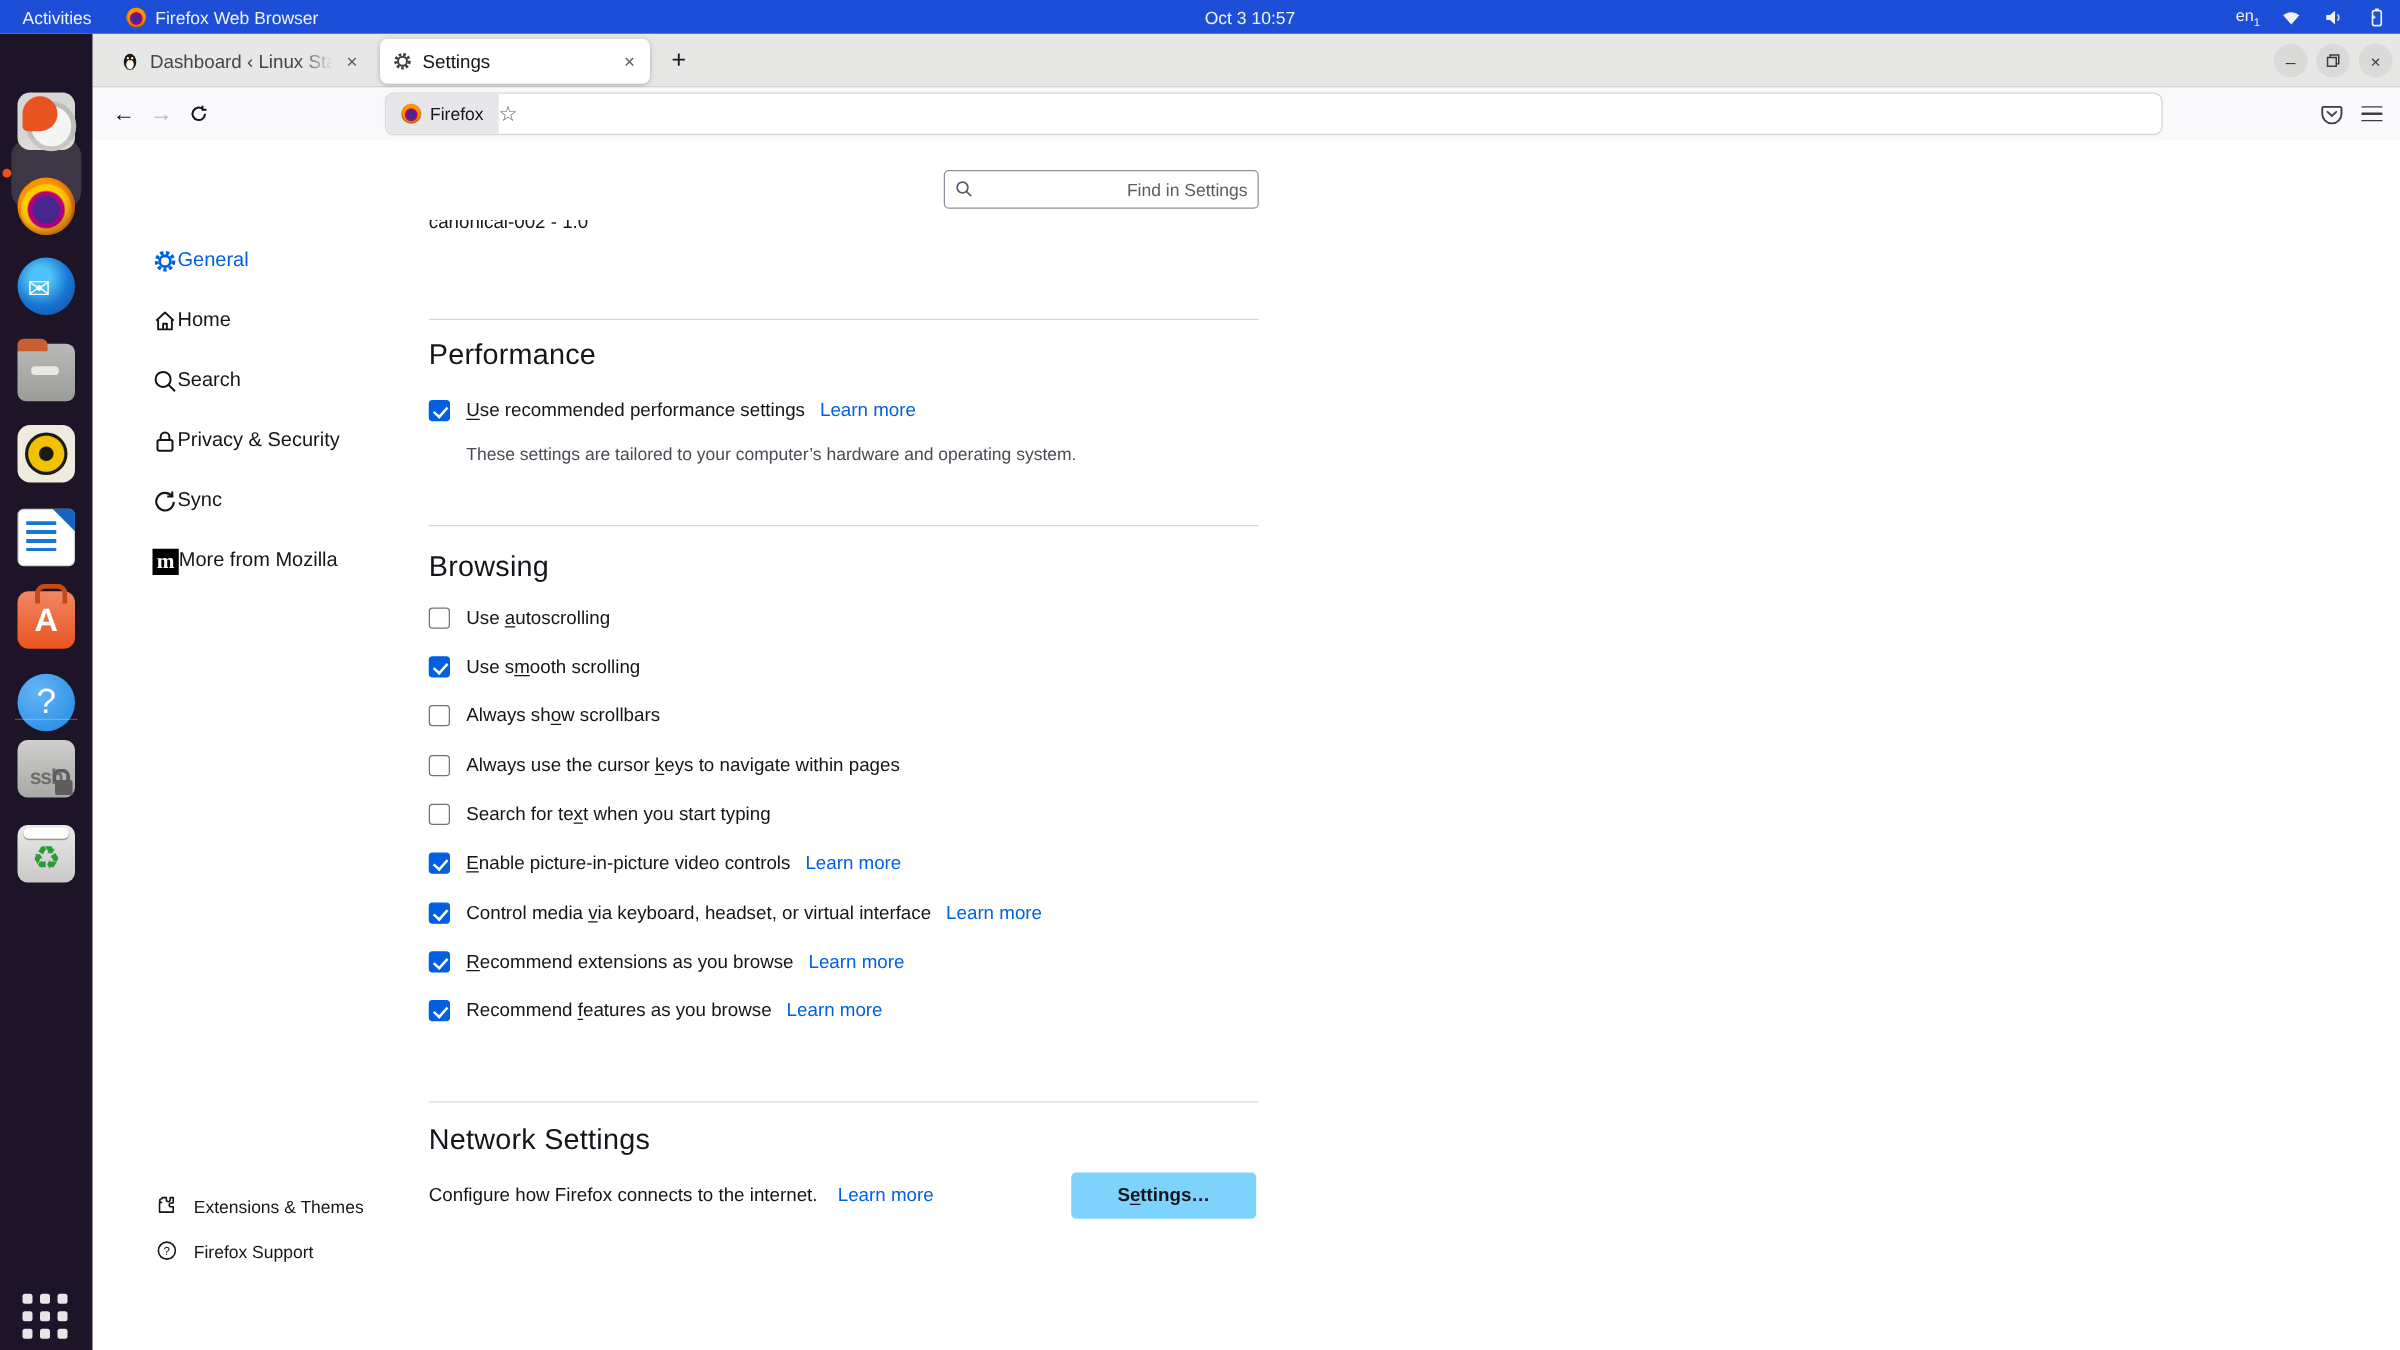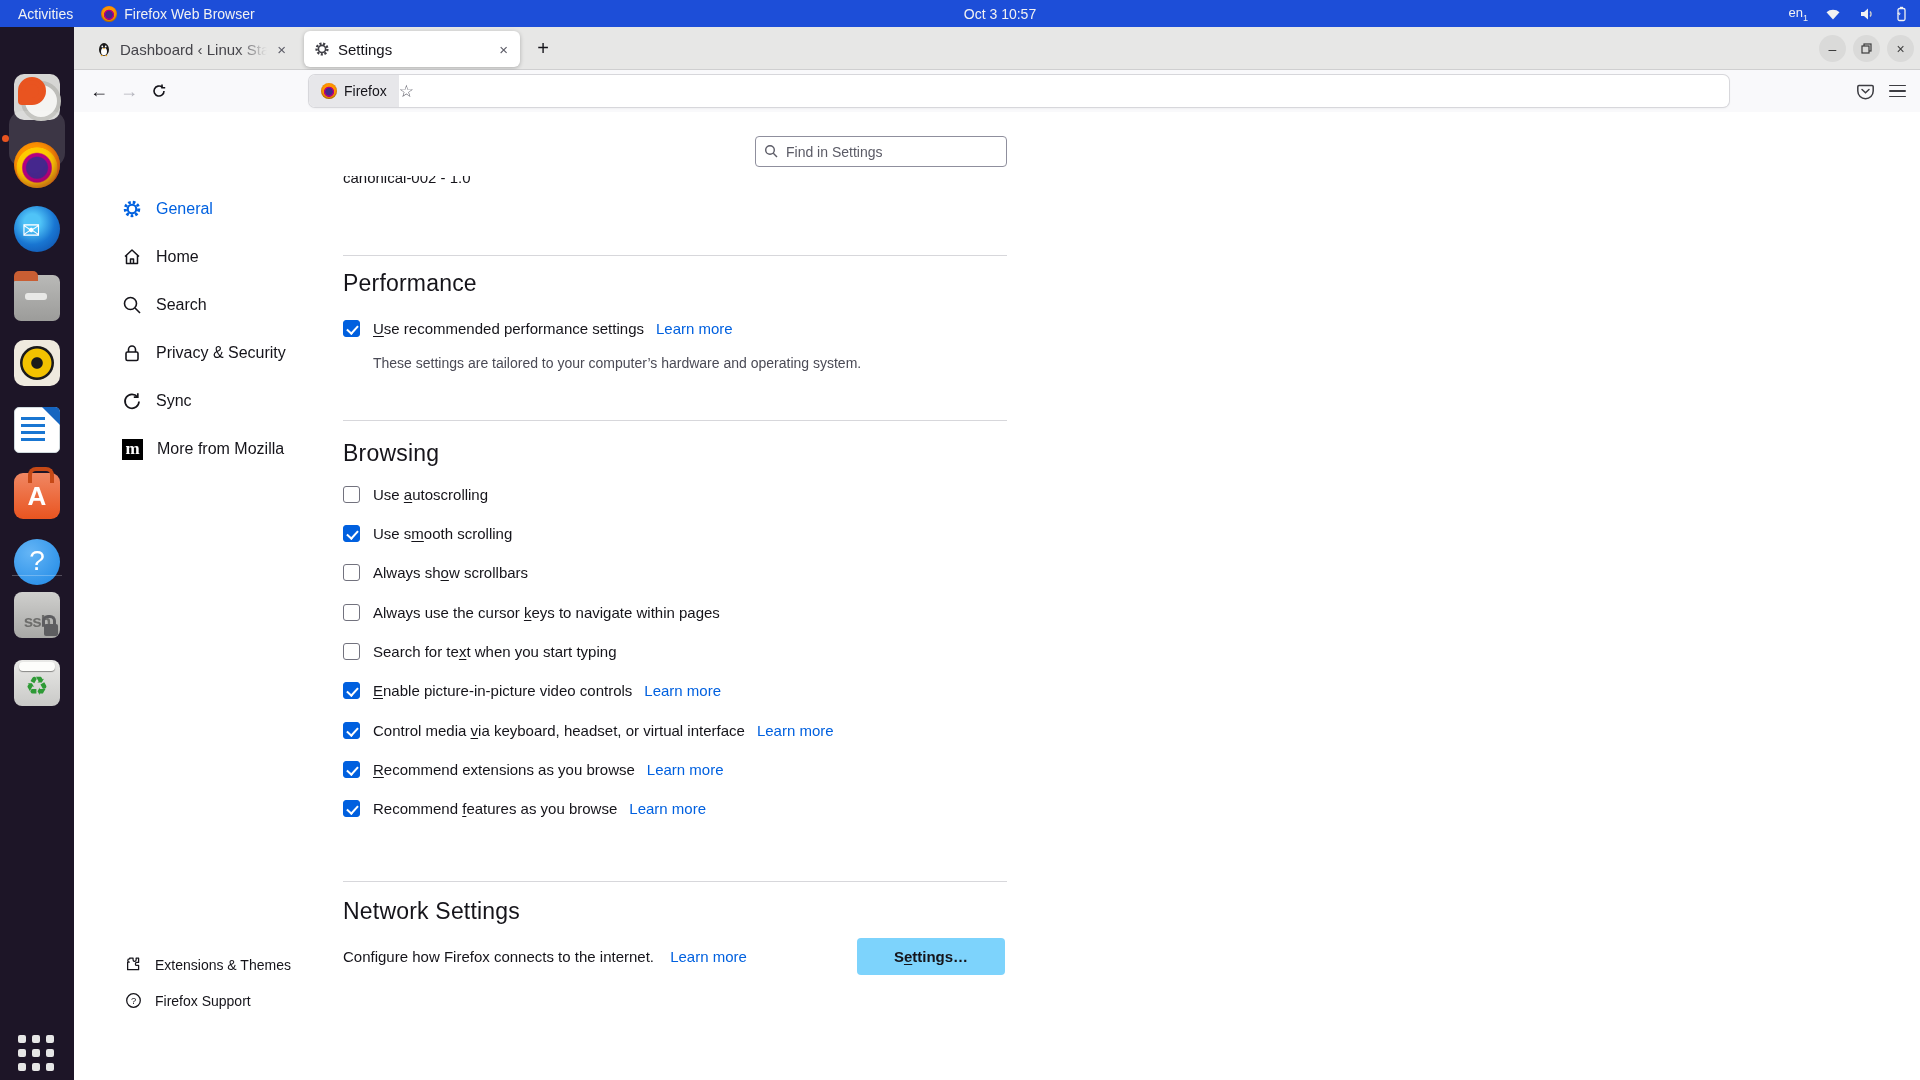--- a/index.html
+++ b/index.html
@@ -74,26 +74,26 @@
   .pocket svg, .hamb { display:block; }
   .hamb { width:17px; height:13px; display:flex; flex-direction:column; justify-content:space-between; }
   .hamb i { height:1.8px; background:#3d3d42; border-radius:1px; }
 
   .bookmarksbar { position:relative; width:100%; height:27px; background:#f9f9fb; border-bottom:1px solid #e1e1e4; display:flex; align-items:center; font-size:13px; color:#32313a; gap:26px; padding-left:22px; }
   .bm-item { display:flex; align-items:center; gap:7px; }
 
   
   .content { position:relative; width:100%; height:940px; background:#fff; color:#15141a; }
   .find-box { position:absolute; left:681px; top:24px; width:252px; height:31px; }
-  .find-box input { width:100%; height:100%; border:1px solid #8f8f9d; border-radius:4px; padding:0 8px 0 30px; font-size:14px; font-family:inherit; color:#15141a; background:#fff; }
+  .find-box input { width:100%; height:100%; border:1px solid #8f8f9d; border-radius:4px; padding:0 8px 0 30px; font-size:14px; font-family:inherit; color:#15141a; background:#fff;text-align:right; }
   .find-box input::placeholder { color:#5b5b66; opacity:1; }
   .find-box svg { position:absolute; left:9px; top:8px; }
 
   .side-nav { position:absolute; left:30px; top:84px; width:230px; }
-  .side-item { position:absolute; left:0; display:flex; align-items:center; gap:14px; height:26px; font-size:16px; color:#15141a; padding-left:18px;justify-content:flex-end; }
+  .side-item { position:absolute; left:0; display:flex; align-items:center; height:26px; font-size:16px; color:#15141a; padding-left:18px;justify-content:flex-end; }
   .side-item svg { flex:0 0 auto; }
   .side-item.active { color:#0061e0; }
   .moz-m { width:21px; height:21px; background:#000; color:#fff; font-weight:bold; font-family:"Liberation Serif", serif; font-size:17px; display:flex; align-items:center; justify-content:center; }
   .side-foot { position:absolute; left:30px; width:240px; }
   .foot-item { position:absolute; display:flex; align-items:flex-end; gap:13px; height:22px; font-size:14px; color:#15141a; padding-left:21px; }
 
   .main-col { position:absolute; left:269px; top:0; width:664px; height:100%; }
   .clip-line { position:absolute; left:0; top:64px; height:22px; overflow:hidden; font-size:15px; color:#15141a; }
   .clip-line span { display:block; margin-top:-7px; }
   .rule { position:absolute; left:0; width:664px; border:none; border-top:1px solid #d7d7db; }

